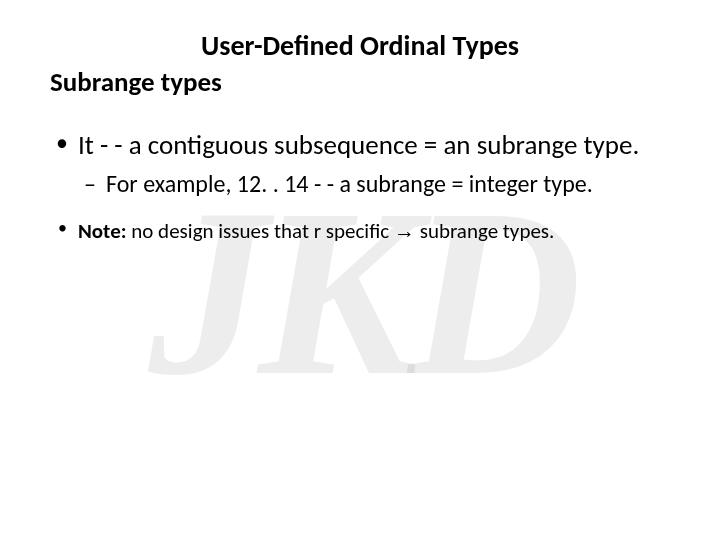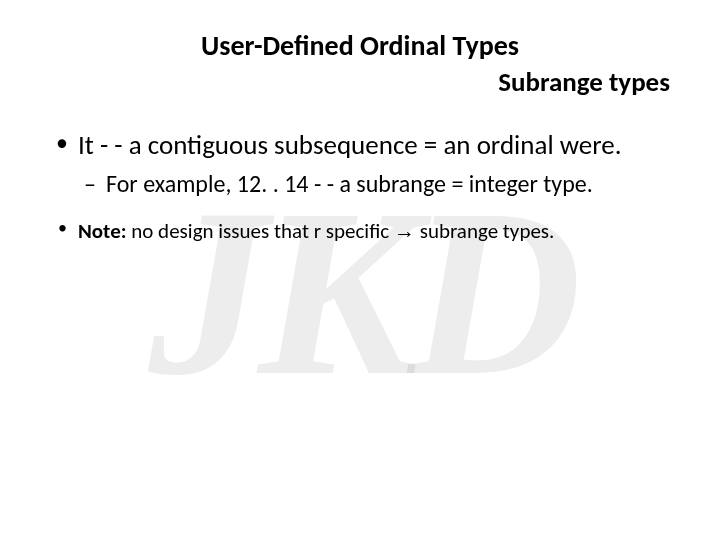--- a/index.html
+++ b/index.html
@@ -37,21 +37,21 @@
       padding: 28px 50px 0 50px;
     }
     .title {
       text-align: center;
       font-size: 28px;
       font-weight: bold;
       color: #000;
       margin-bottom: 2px;
     }
     .subtitle {
-      text-align: right;
+      text-align: left;
       font-size: 27px;
       font-weight: bold;
       color: #000;
       margin-bottom: 30px;
     }
     .bullet-list {
       list-style: none;
       padding-left: 0;
     }
     .bullet-item {
@@ -110,19 +110,19 @@
 </head>
 <body>
 
 <div class="watermark">JKD</div>
 
 <div class="content">
   <h1 class="title">User-Defined Ordinal Types</h1>
   <h2 class="subtitle">Subrange types</h2>
 
   <ul class="bullet-list">
-    <li class="bullet-item">It - - a contiguous subsequence = an ordinal were.</li>
+    <li class="bullet-item">It - - a contiguous subsequence = an subrange type.</li>
     <li class="sub-bullet-item">For example, 12. . 14 - - a subrange = integer type.</li>
     <li class="note-item">
       <span class="note-bold">Note:</span><span> no design issues that r specific </span><span class="arrow">→</span><span> subrange types.</span>
     </li>
   </ul>
 </div>
 
 </body></html>

